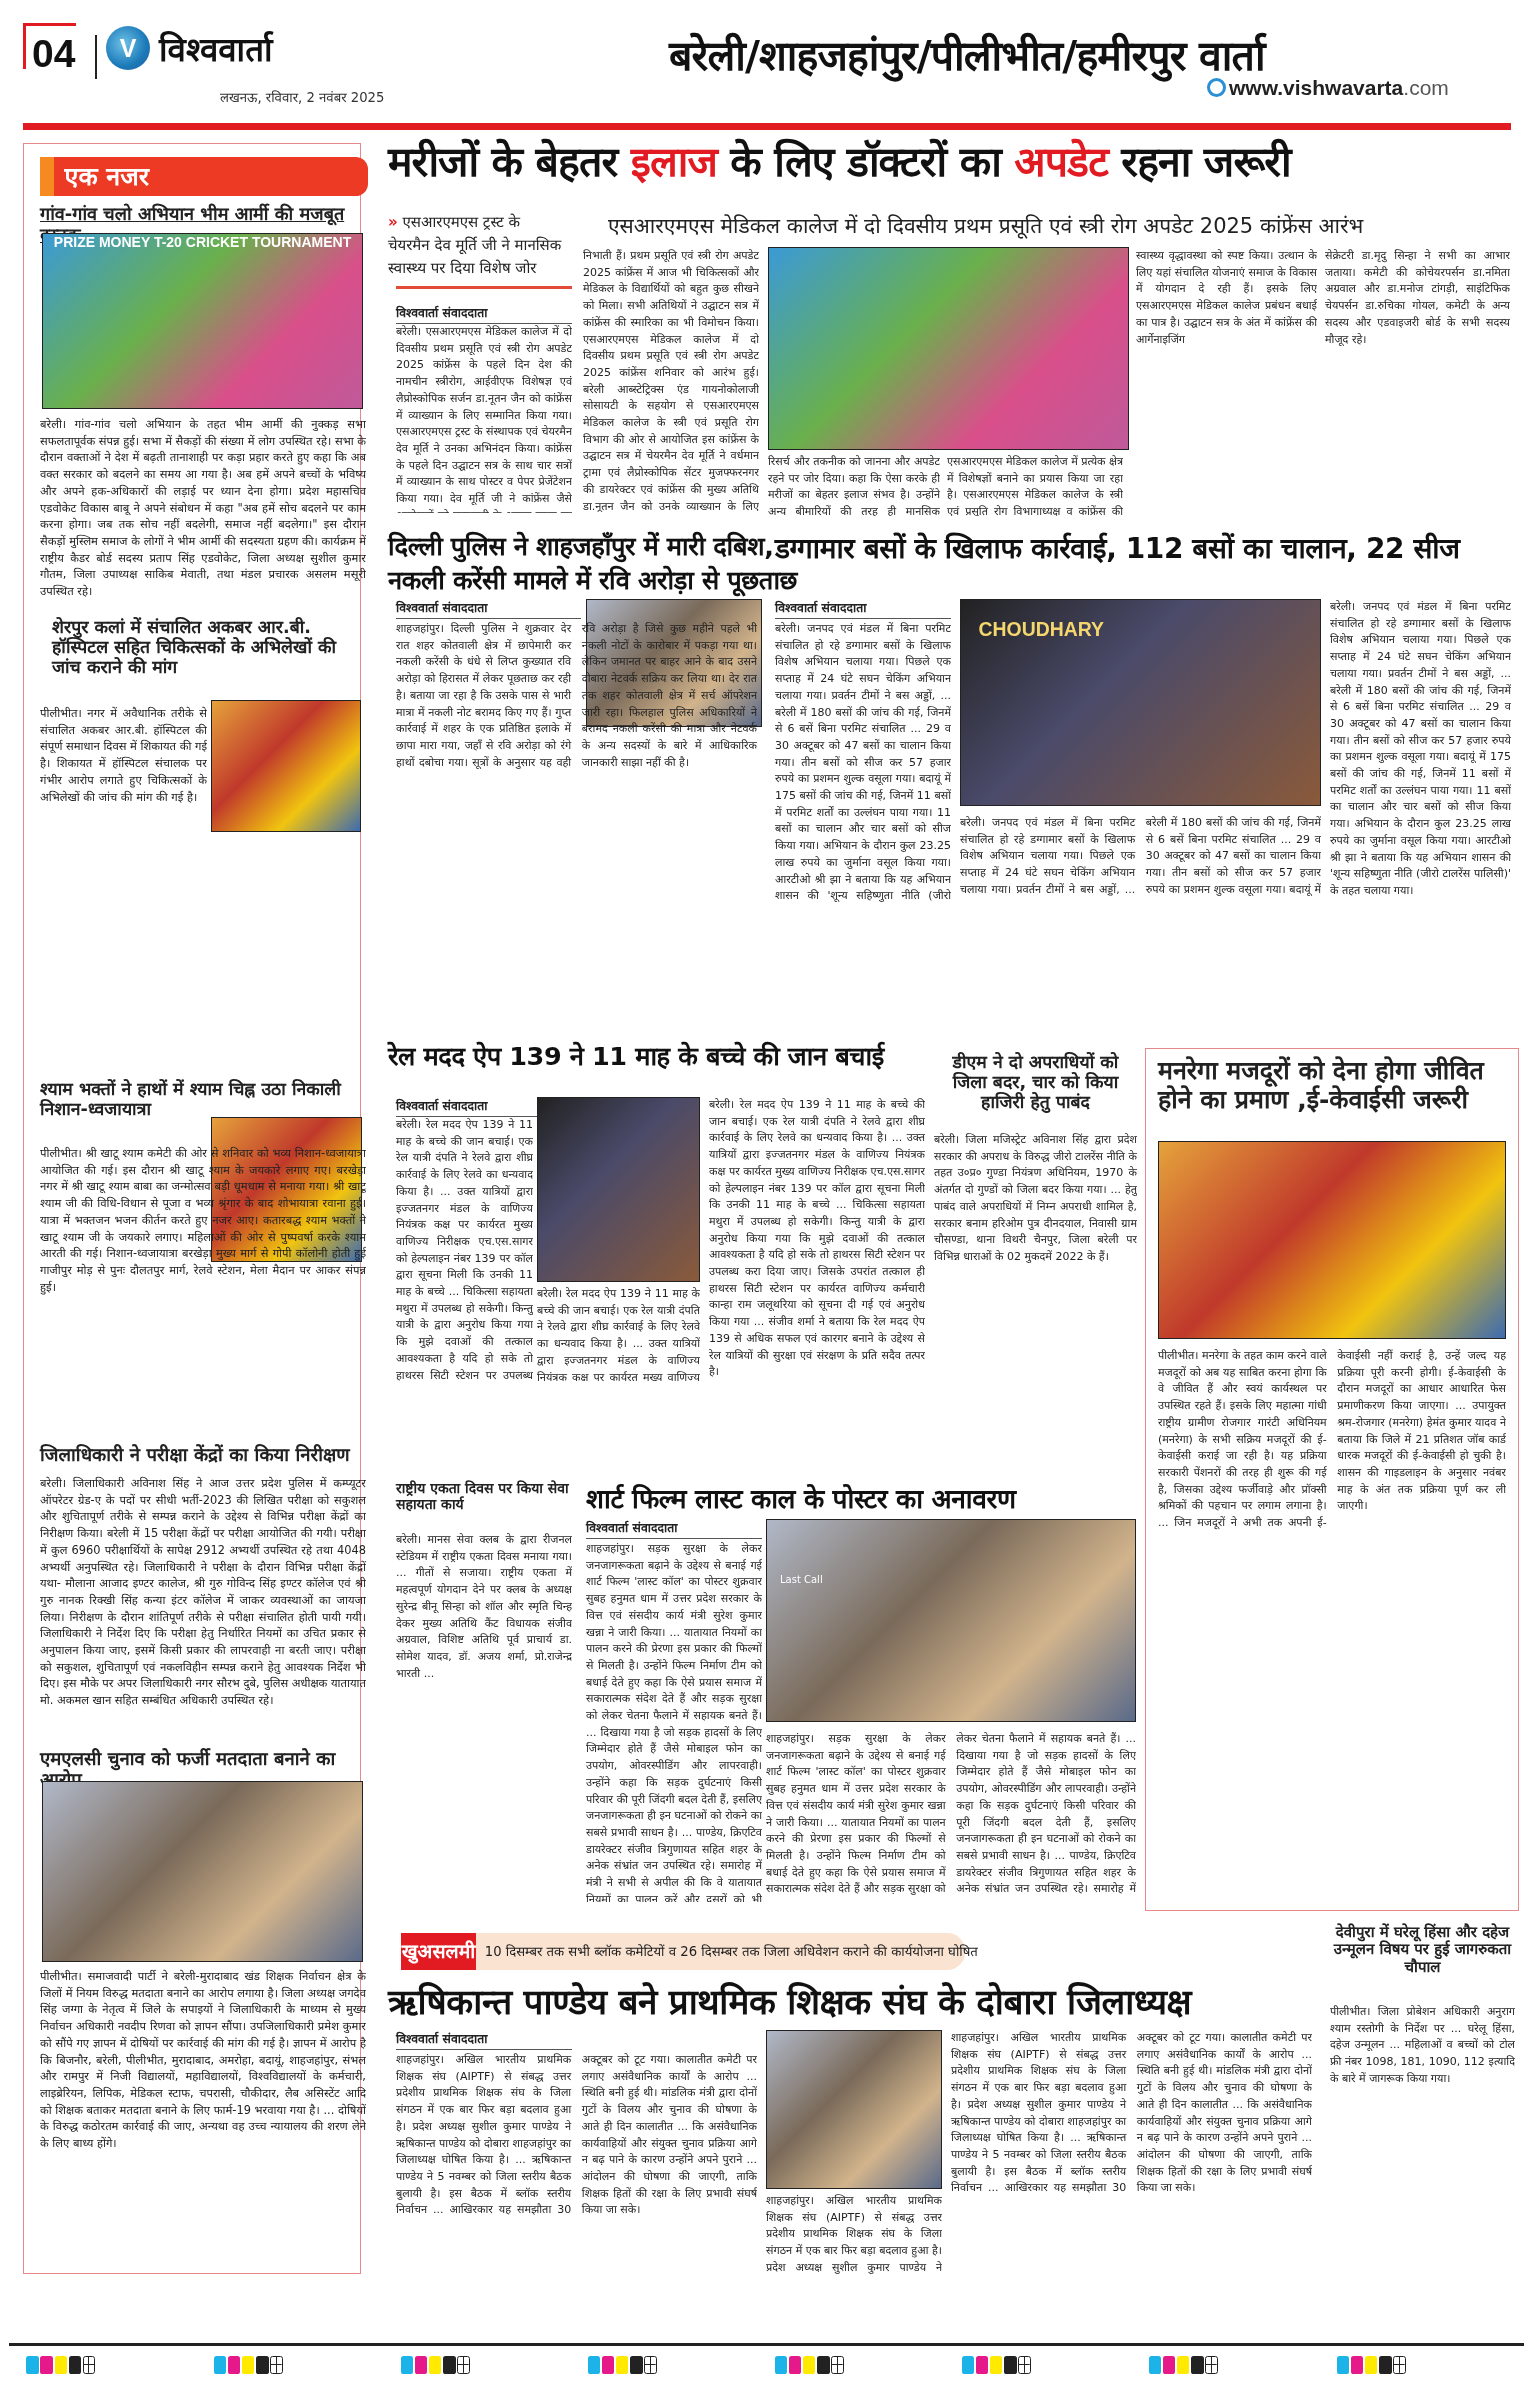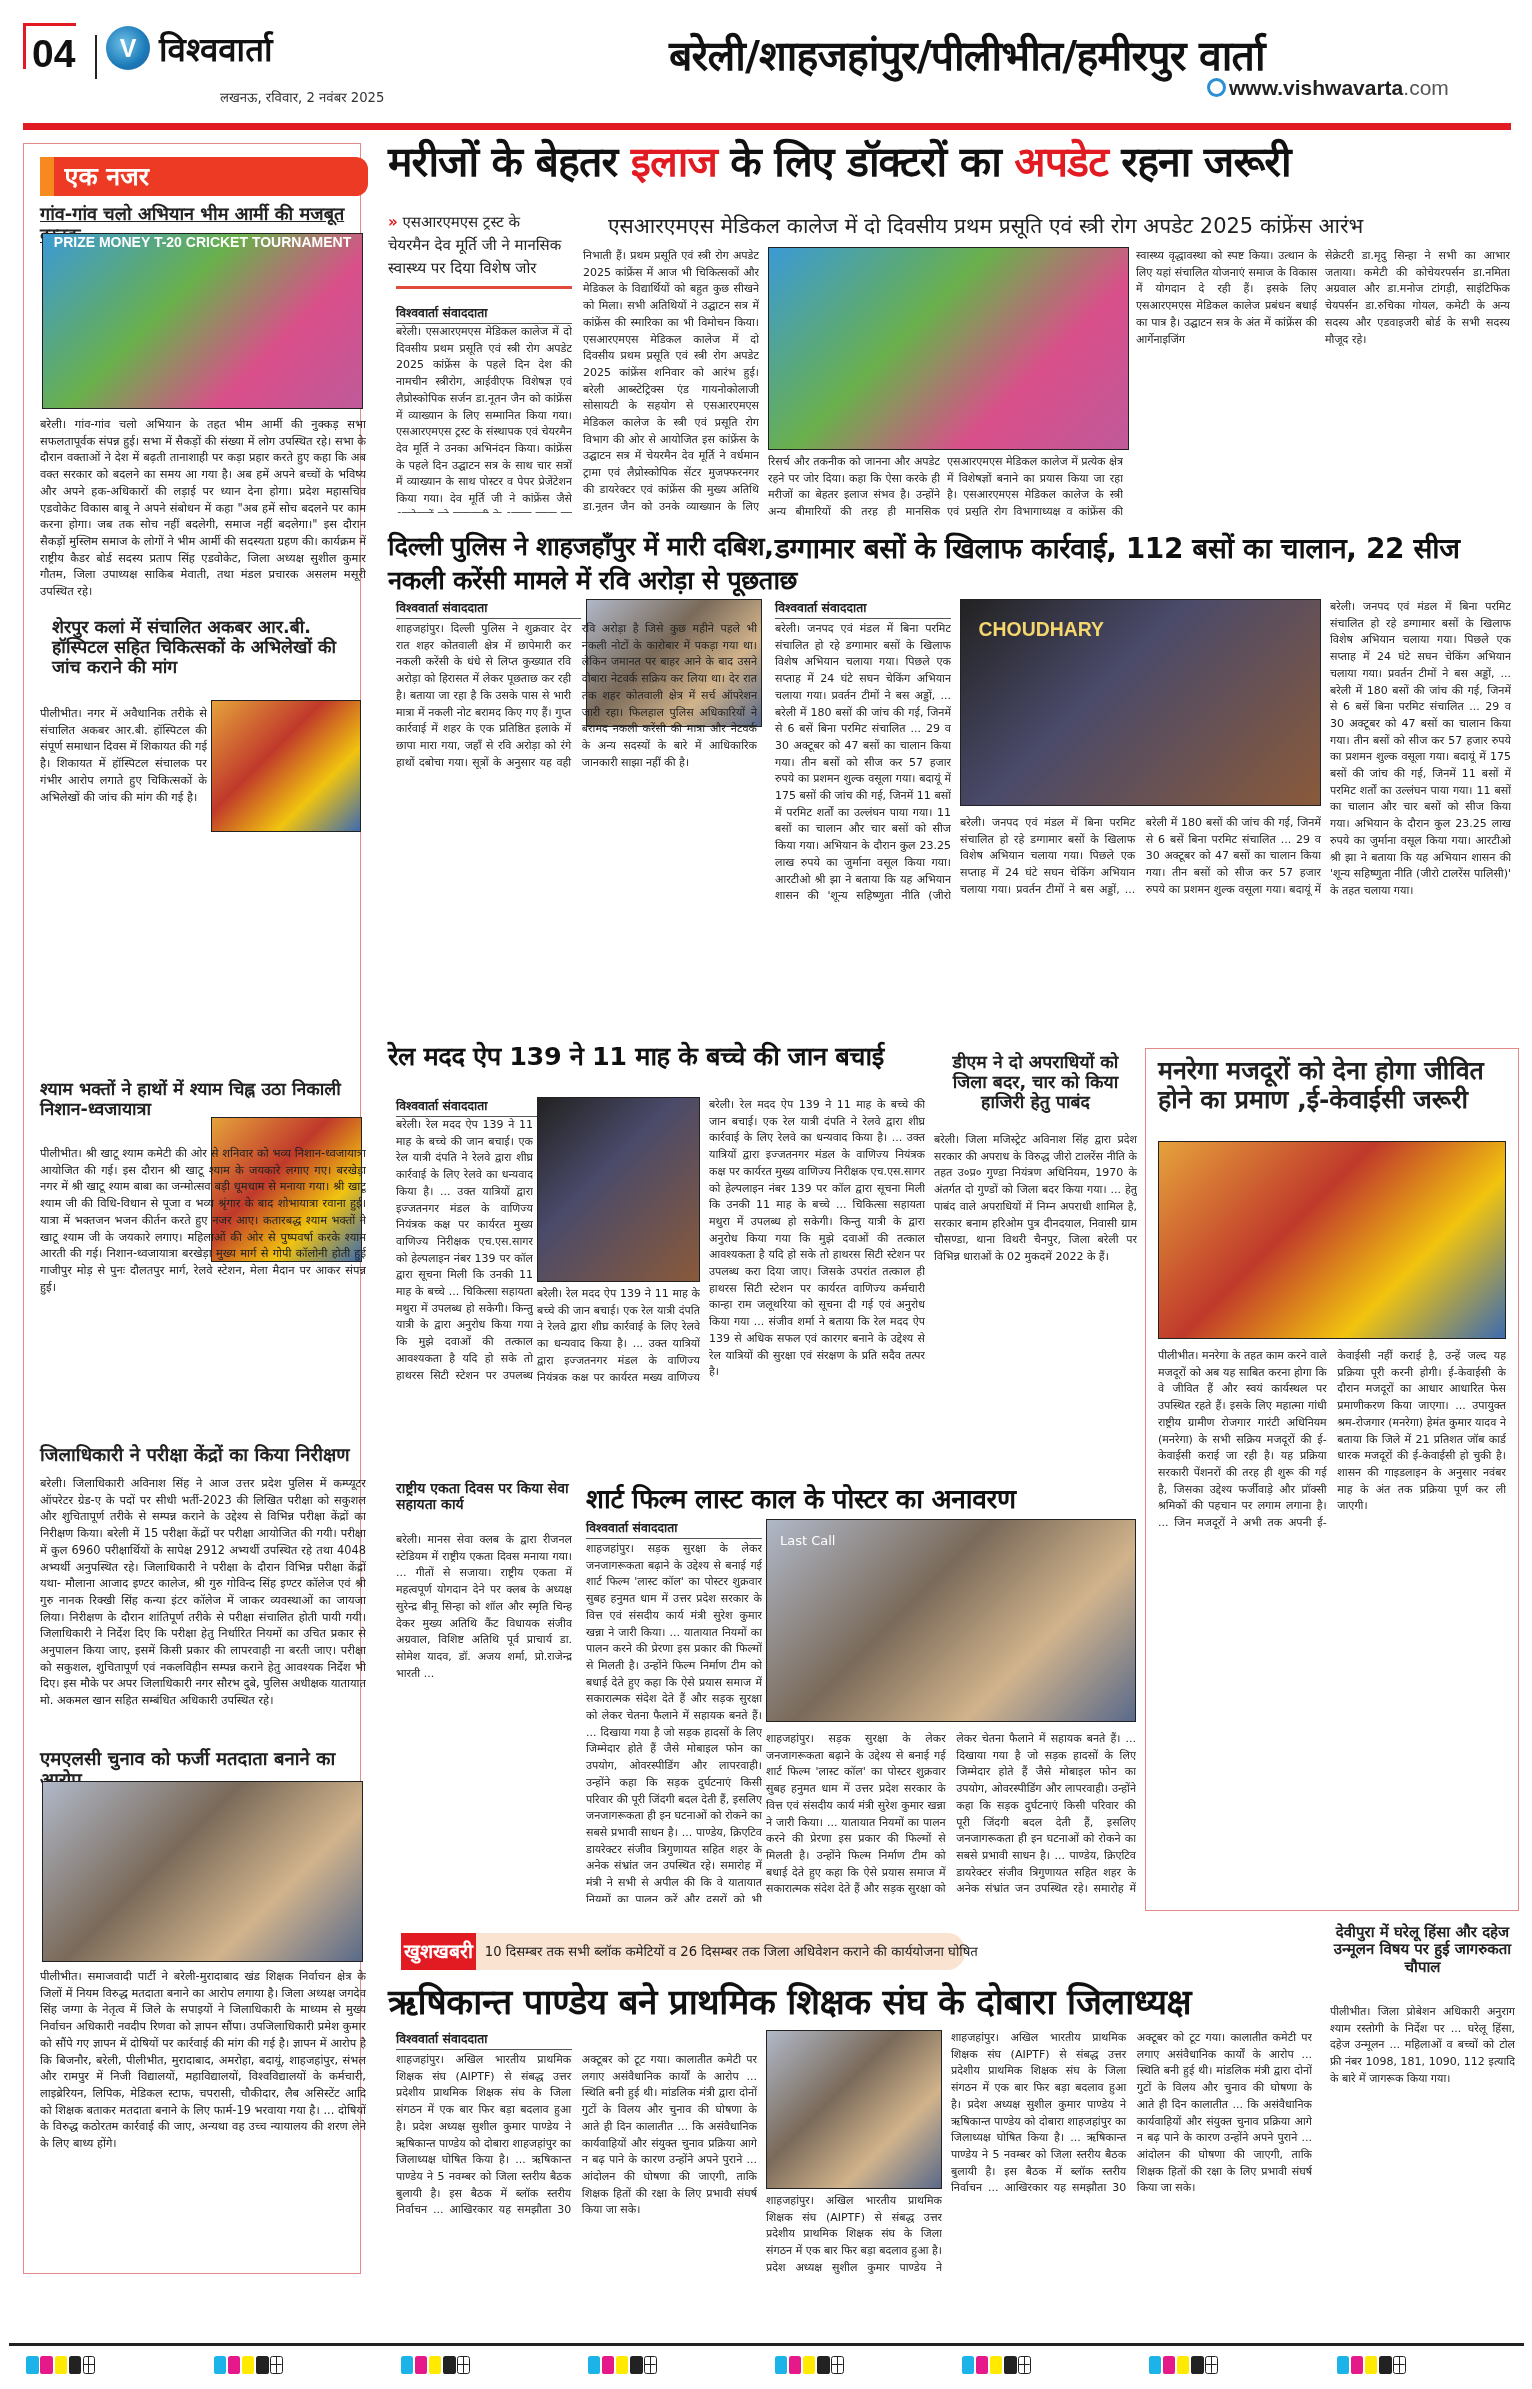--- a/index.html
+++ b/index.html
@@ -124,26 +124,26 @@
 <div class="abs lh" style="left:1158px;top:1057px;width:352px;font-size:25px;">मनरेगा मजदूरों को देना होगा जीवित होने का प्रमाण ,ई-केवाईसी जरूरी</div>
 <div class="abs photo-warm" style="left:1158px;top:1141px;width:348px;height:198px;"></div>
 <div class="col" style="left:1158px;top:1348px;width:348px;height:555px;column-count:2;column-gap:10.6px;">पीलीभीत। मनरेगा के तहत काम करने वाले मजदूरों को अब यह साबित करना होगा कि वे जीवित हैं और स्वयं कार्यस्थल पर उपस्थित रहते हैं। इसके लिए महात्मा गांधी राष्ट्रीय ग्रामीण रोजगार गारंटी अधिनियम (मनरेगा) के सभी सक्रिय मजदूरों की ई-केवाईसी कराई जा रही है। यह प्रक्रिया सरकारी पेंशनरों की तरह ही शुरू की गई है, जिसका उद्देश्य फर्जीवाड़े और प्रॉक्सी श्रमिकों की पहचान पर लगाम लगाना है। ... जिन मजदूरों ने अभी तक अपनी ई-केवाईसी नहीं कराई है, उन्हें जल्द यह प्रक्रिया पूरी करनी होगी। ई-केवाईसी के दौरान मजदूरों का आधार आधारित फेस प्रमाणीकरण किया जाएगा। ... उपायुक्त श्रम-रोजगार (मनरेगा) हेमंत कुमार यादव ने बताया कि जिले में 21 प्रतिशत जॉब कार्ड धारक मजदूरों की ई-केवाईसी हो चुकी है। शासन की गाइडलाइन के अनुसार नवंबर माह के अंत तक प्रक्रिया पूर्ण कर ली जाएगी।</div>
 
 <div class="abs lh" style="left:396px;top:1480px;width:189px;font-size:14px;">राष्ट्रीय एकता दिवस पर किया सेवा सहायता कार्य</div>
 <div class="col" style="left:396px;top:1532px;width:176px;height:370px;">बरेली। मानस सेवा क्लब के द्वारा रीजनल स्टेडियम में राष्ट्रीय एकता दिवस मनाया गया। ... गीतों से सजाया। राष्ट्रीय एकता में महत्वपूर्ण योगदान देने पर क्लब के अध्यक्ष सुरेन्द्र बीनू सिन्हा को शॉल और स्मृति चिन्ह देकर मुख्य अतिथि कैंट विधायक संजीव अग्रवाल, विशिष्ट अतिथि पूर्व प्राचार्य डा. सोमेश यादव, डॉ. अजय शर्मा, प्रो.राजेन्द्र भारती ...</div>
 
 <div class="h2" style="left:586px;top:1480px;font-size:26.4px;">शार्ट फिल्म लास्ट काल के पोस्टर का अनावरण</div>
 <div class="abs byline" style="left:586px;top:1519px;width:176px;">विश्ववार्ता संवाददाता</div>
 <div class="abs photo-people" style="left:766px;top:1519px;width:370px;height:203px;">
-  <div style="color:#fff;font-size:13px;padding:13px;">Last Call</div>
+  <div style="color:#fff;font-size:10px;padding:13px;margin-top:41px;">Last Call</div>
 </div>
 <div class="col" style="left:586px;top:1541px;width:176px;height:361px;">शाहजहांपुर। सड़क सुरक्षा के लेकर जनजागरूकता बढ़ाने के उद्देश्य से बनाई गई शार्ट फिल्म 'लास्ट कॉल' का पोस्टर शुक्रवार सुबह हनुमत धाम में उत्तर प्रदेश सरकार के वित्त एवं संसदीय कार्य मंत्री सुरेश कुमार खन्ना ने जारी किया। ... यातायात नियमों का पालन करने की प्रेरणा इस प्रकार की फिल्मों से मिलती है। उन्होंने फिल्म निर्माण टीम को बधाई देते हुए कहा कि ऐसे प्रयास समाज में सकारात्मक संदेश देते हैं और सड़क सुरक्षा को लेकर चेतना फैलाने में सहायक बनते हैं। ... दिखाया गया है जो सड़क हादसों के लिए जिम्मेदार होते हैं जैसे मोबाइल फोन का उपयोग, ओवरस्पीडिंग और लापरवाही। उन्होंने कहा कि सड़क दुर्घटनाएं किसी परिवार की पूरी जिंदगी बदल देती हैं, इसलिए जनजागरूकता ही इन घटनाओं को रोकने का सबसे प्रभावी साधन है। ... पाण्डेय, क्रिएटिव डायरेक्टर संजीव त्रिगुणायत सहित शहर के अनेक संभ्रांत जन उपस्थित रहे। समारोह में मंत्री ने सभी से अपील की कि वे यातायात नियमों का पालन करें और दूसरों को भी इसके लिए प्रेरित करें, ताकि लास्ट काल किसी की जिंदगी की आखिरी पुकार न बने।</div>
 <div class="col" style="left:766px;top:1731px;width:370px;height:172px;column-count:2;column-gap:10.6px;">शाहजहांपुर। सड़क सुरक्षा के लेकर जनजागरूकता बढ़ाने के उद्देश्य से बनाई गई शार्ट फिल्म 'लास्ट कॉल' का पोस्टर शुक्रवार सुबह हनुमत धाम में उत्तर प्रदेश सरकार के वित्त एवं संसदीय कार्य मंत्री सुरेश कुमार खन्ना ने जारी किया। ... यातायात नियमों का पालन करने की प्रेरणा इस प्रकार की फिल्मों से मिलती है। उन्होंने फिल्म निर्माण टीम को बधाई देते हुए कहा कि ऐसे प्रयास समाज में सकारात्मक संदेश देते हैं और सड़क सुरक्षा को लेकर चेतना फैलाने में सहायक बनते हैं। ... दिखाया गया है जो सड़क हादसों के लिए जिम्मेदार होते हैं जैसे मोबाइल फोन का उपयोग, ओवरस्पीडिंग और लापरवाही। उन्होंने कहा कि सड़क दुर्घटनाएं किसी परिवार की पूरी जिंदगी बदल देती हैं, इसलिए जनजागरूकता ही इन घटनाओं को रोकने का सबसे प्रभावी साधन है। ... पाण्डेय, क्रिएटिव डायरेक्टर संजीव त्रिगुणायत सहित शहर के अनेक संभ्रांत जन उपस्थित रहे। समारोह में मंत्री ने सभी से अपील की कि वे यातायात नियमों का पालन करें और दूसरों को भी इसके लिए प्रेरित करें, ताकि लास्ट काल किसी की जिंदगी की आखिरी पुकार न बने।</div>
 
-<div class="abs khush-tag">खुशखबरी</div>
+<div class="abs khush-tag">खुअसलमी</div>
 <div class="abs khush-strip">10 दिसम्बर तक सभी ब्लॉक कमेटियों व 26 दिसम्बर तक जिला अधिवेशन कराने की कार्ययोजना घोषित</div>
 <div class="h2" style="left:388px;top:1977px;font-size:35px;">ऋषिकान्त पाण्डेय बने प्राथमिक शिक्षक संघ के दोबारा जिलाध्यक्ष</div>
 <div class="abs byline" style="left:396px;top:2030px;width:176px;">विश्ववार्ता संवाददाता</div>
 <div class="col" style="left:396px;top:2052px;width:361px;height:225px;column-count:2;column-gap:10.6px;">शाहजहांपुर। अखिल भारतीय प्राथमिक शिक्षक संघ (AIPTF) से संबद्ध उत्तर प्रदेशीय प्राथमिक शिक्षक संघ के जिला संगठन में एक बार फिर बड़ा बदलाव हुआ है। प्रदेश अध्यक्ष सुशील कुमार पाण्डेय ने ऋषिकान्त पाण्डेय को दोबारा शाहजहांपुर का जिलाध्यक्ष घोषित किया है। ... ऋषिकान्त पाण्डेय ने 5 नवम्बर को जिला स्तरीय बैठक बुलायी है। इस बैठक में ब्लॉक स्तरीय निर्वाचन ... आखिरकार यह समझौता 30 अक्टूबर को टूट गया। कालातीत कमेटी पर लगाए असंवैधानिक कार्यों के आरोप ... स्थिति बनी हुई थी। मांडलिक मंत्री द्वारा दोनों गुटों के विलय और चुनाव की घोषणा के आते ही दिन कालातीत ... कि असंवैधानिक कार्यवाहियों और संयुक्त चुनाव प्रक्रिया आगे न बढ़ पाने के कारण उन्होंने अपने पुराने ... आंदोलन की घोषणा की जाएगी, ताकि शिक्षक हितों की रक्षा के लिए प्रभावी संघर्ष किया जा सके।</div>
 <div class="abs photo-people" style="left:766px;top:2030px;width:176px;height:159px;"></div>
 <div class="col" style="left:766px;top:2193px;width:176px;height:84px;">शाहजहांपुर। अखिल भारतीय प्राथमिक शिक्षक संघ (AIPTF) से संबद्ध उत्तर प्रदेशीय प्राथमिक शिक्षक संघ के जिला संगठन में एक बार फिर बड़ा बदलाव हुआ है। प्रदेश अध्यक्ष सुशील कुमार पाण्डेय ने ऋषिकान्त पाण्डेय को दोबारा शाहजहांपुर का जिलाध्यक्ष घोषित किया है। ... ऋषिकान्त पाण्डेय ने 5 नवम्बर को जिला स्तरीय बैठक बुलायी है। इस बैठक में ब्लॉक स्तरीय निर्वाचन ... आखिरकार यह समझौता 30 अक्टूबर को टूट गया। कालातीत कमेटी पर लगाए असंवैधानिक कार्यों के आरोप ... स्थिति बनी हुई थी। मांडलिक मंत्री द्वारा दोनों गुटों के विलय और चुनाव की घोषणा के आते ही दिन कालातीत ... कि असंवैधानिक कार्यवाहियों और संयुक्त चुनाव प्रक्रिया आगे न बढ़ पाने के कारण उन्होंने अपने पुराने ... आंदोलन की घोषणा की जाएगी, ताकि शिक्षक हितों की रक्षा के लिए प्रभावी संघर्ष किया जा सके।</div>
 <div class="col" style="left:951px;top:2030px;width:361px;height:247px;column-count:2;column-gap:10.6px;">शाहजहांपुर। अखिल भारतीय प्राथमिक शिक्षक संघ (AIPTF) से संबद्ध उत्तर प्रदेशीय प्राथमिक शिक्षक संघ के जिला संगठन में एक बार फिर बड़ा बदलाव हुआ है। प्रदेश अध्यक्ष सुशील कुमार पाण्डेय ने ऋषिकान्त पाण्डेय को दोबारा शाहजहांपुर का जिलाध्यक्ष घोषित किया है। ... ऋषिकान्त पाण्डेय ने 5 नवम्बर को जिला स्तरीय बैठक बुलायी है। इस बैठक में ब्लॉक स्तरीय निर्वाचन ... आखिरकार यह समझौता 30 अक्टूबर को टूट गया। कालातीत कमेटी पर लगाए असंवैधानिक कार्यों के आरोप ... स्थिति बनी हुई थी। मांडलिक मंत्री द्वारा दोनों गुटों के विलय और चुनाव की घोषणा के आते ही दिन कालातीत ... कि असंवैधानिक कार्यवाहियों और संयुक्त चुनाव प्रक्रिया आगे न बढ़ पाने के कारण उन्होंने अपने पुराने ... आंदोलन की घोषणा की जाएगी, ताकि शिक्षक हितों की रक्षा के लिए प्रभावी संघर्ष किया जा सके।</div>
 
 <div class="abs lh" style="left:1330px;top:1924px;width:185px;font-size:15px;text-align:center;">देवीपुरा में घरेलू हिंसा और दहेज उन्मूलन विषय पर हुई जागरुकता चौपाल</div>
 <div class="col" style="left:1330px;top:2004px;width:185px;height:273px;">पीलीभीत। जिला प्रोबेशन अधिकारी अनुराग श्याम रस्तोगी के निर्देश पर ... घरेलू हिंसा, दहेज उन्मूलन ... महिलाओं व बच्चों को टोल फ्री नंबर 1098, 181, 1090, 112 इत्यादि के बारे में जागरूक किया गया।</div>

